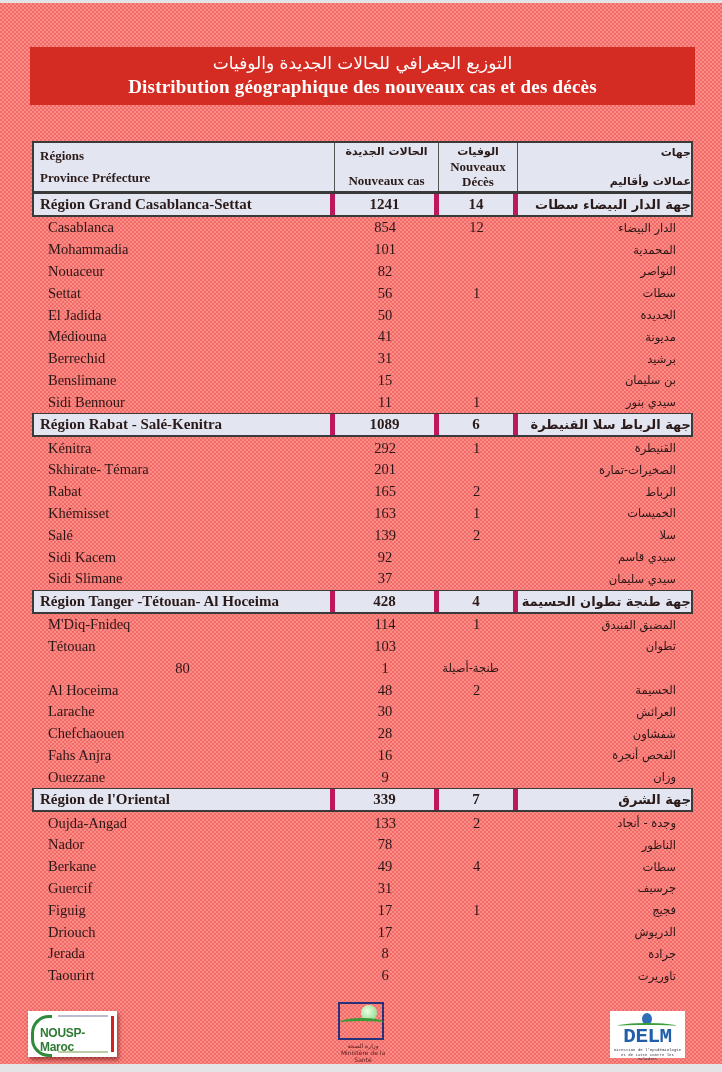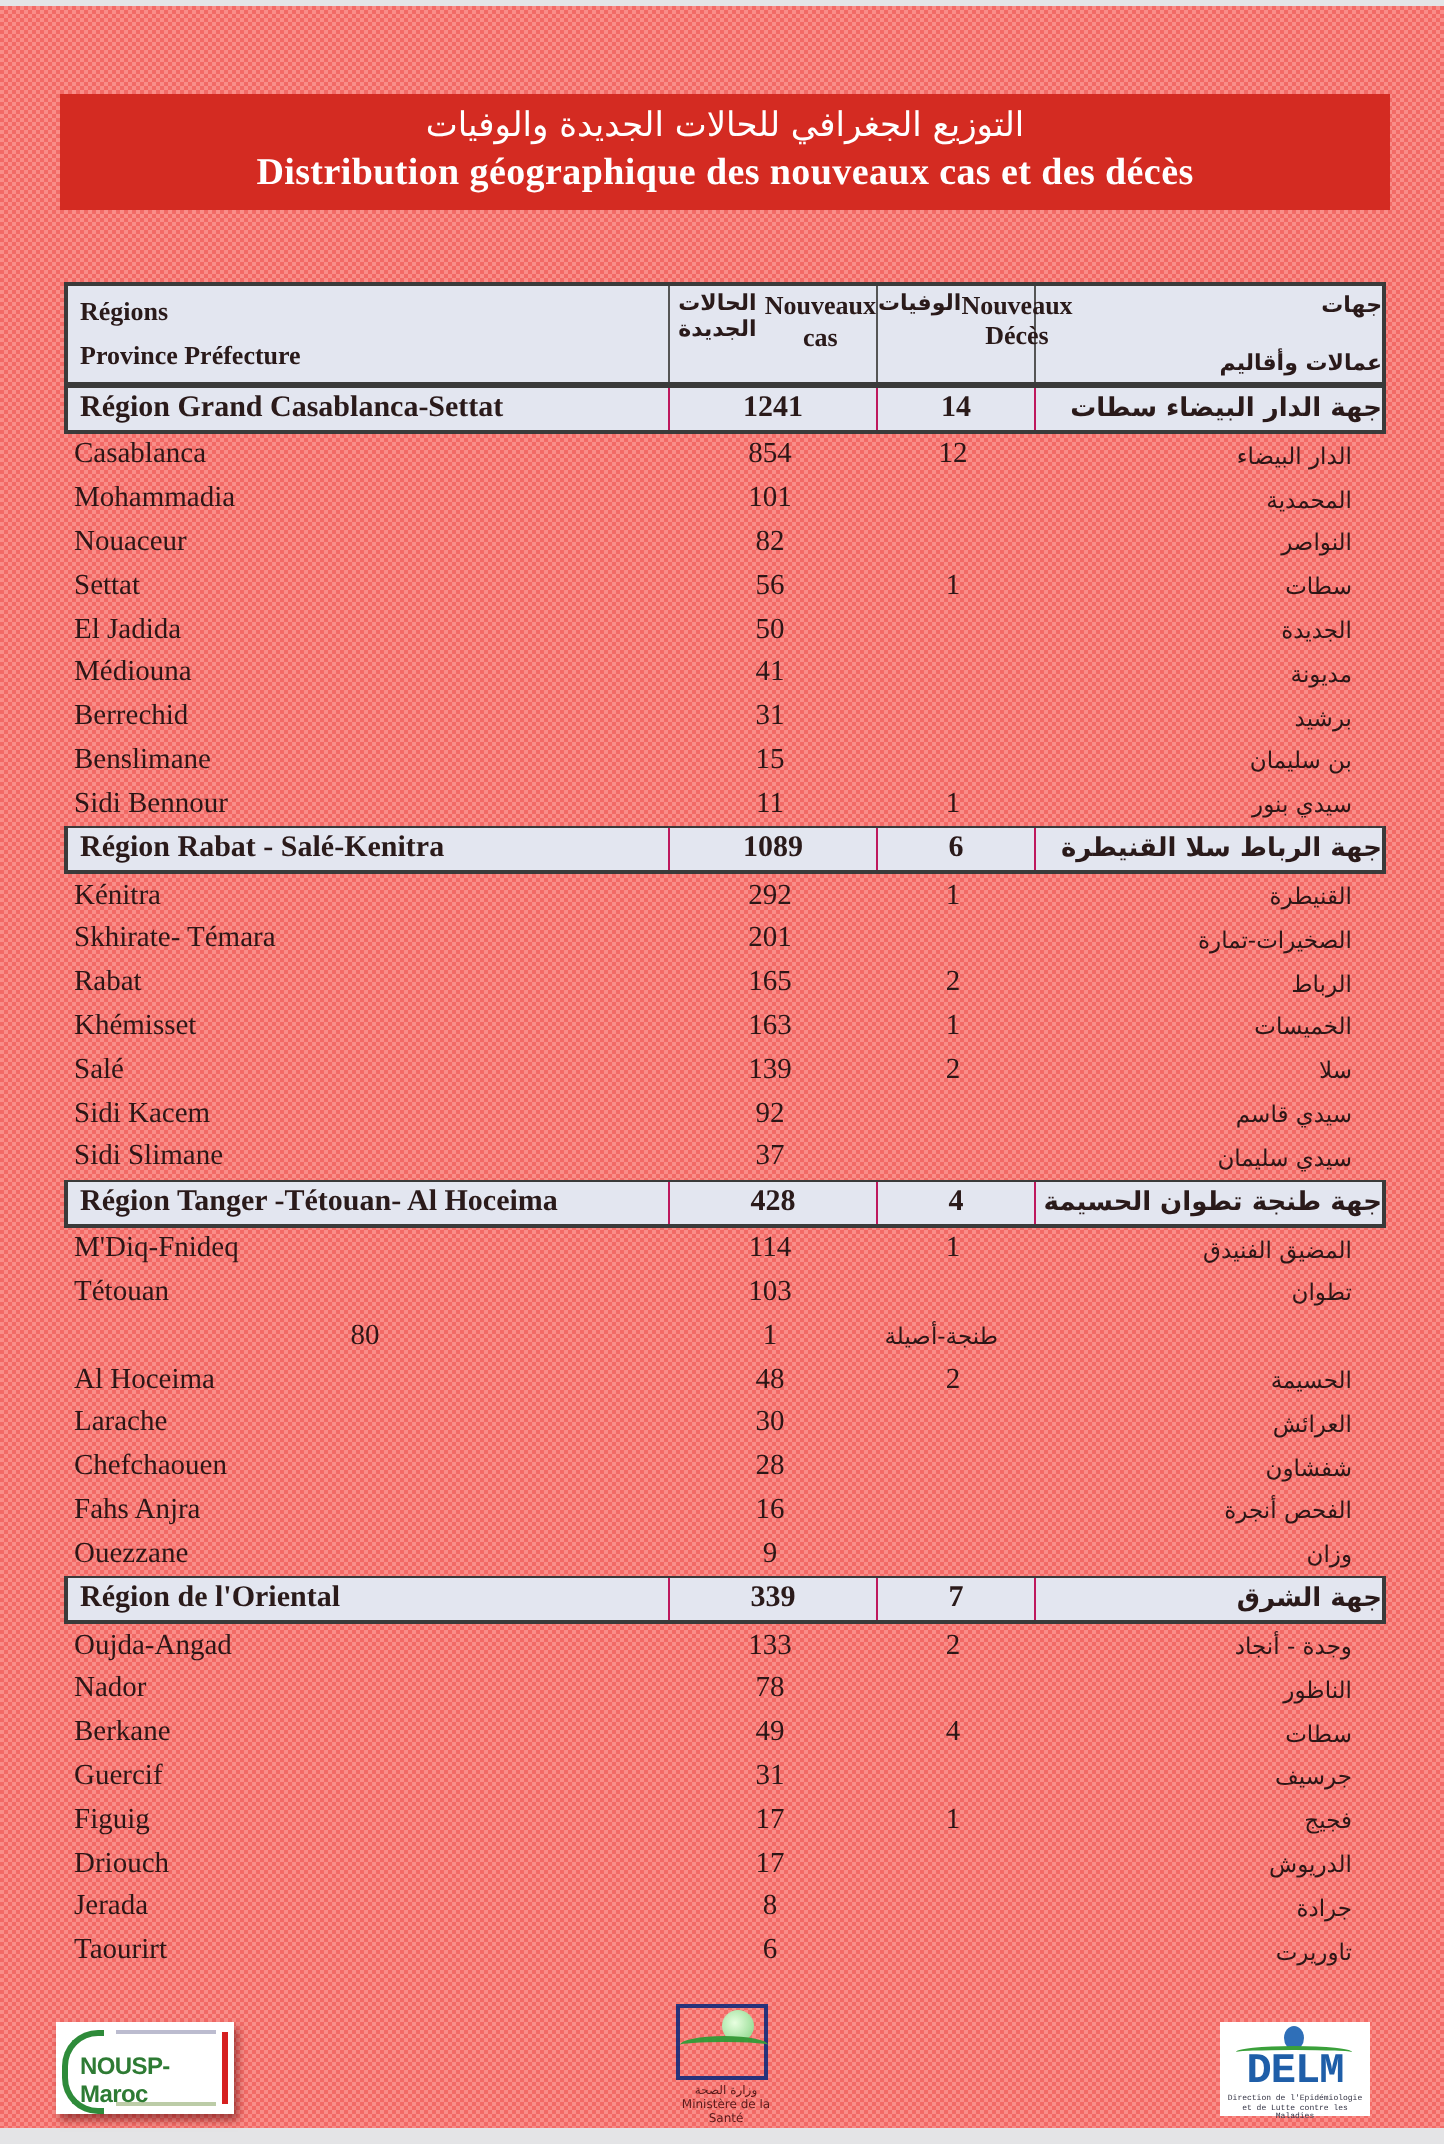--- a/index.html
+++ b/index.html
@@ -42,47 +42,47 @@
       background: #e3e6f0;
       border: 2px solid #3a3a3a;
       height: 52px;
       box-sizing: border-box;
       margin-top: 23px;
     }
     .hdr > div { border-right: 1px solid #555; box-sizing: border-box; font-weight: bold; font-size: 13px; }
     .hdr > div:last-child { border-right: none; }
     .hdr .c1 { padding: 3px 6px; display: flex; flex-direction: column; justify-content: space-between; }
     .hdr .c1 span { display:block; line-height: 20px; }
-    .hdr .c2, .hdr .c3 { text-align: center; display: flex; flex-direction: row; justify-content: space-between; padding: 2px 0; }
+    .hdr .c2, .hdr .c3 { text-align: center; display: flex; flex-direction: column; justify-content: space-between; padding: 2px 0; }
     .hdr .c4 { direction: rtl; text-align: right; padding: 3px 4px; display: flex; flex-direction: column; justify-content: space-between; }
     .ar { font-family: "DejaVu Sans", sans-serif; font-weight: normal; font-size: 11.5px; direction: rtl; }
     .hdr .ar { font-weight: bold; font-size: 11px; }
     .hdr .c3 .fr2 { line-height: 15px; }
     .region-row {
       display: grid;
       grid-template-columns: 301px 104px 79px 177px;
       background: #e3e6f0;
       border: 2px solid #3a3a3a; border-top: 1px solid #3a3a3a;
       height: 24px; box-sizing: border-box;
       font-weight: bold; font-size: 15px;
       align-items: center;
     }
-    .region-row > div { border-right: 1px solid #be185d; height: 100%; box-sizing: border-box; display: flex; align-items: center; }
+    .region-row > div { border-right: 5px solid #be185d; height: 100%; box-sizing: border-box; display: flex; align-items: center; }
     .region-row > div:last-child { border-right: none; }
     .region-row .c1 { padding-left: 6px; }
     .region-row .c2, .region-row .c3 { justify-content: center; }
     .region-row .c4 { justify-content: flex-end; padding-right: 4px; }
     .region-row .c4 .ar { font-weight: bold; font-size: 13px; }
     .prov-row {
       display: grid;
       grid-template-columns: 301px 104px 79px 177px;
       height: 21.8px; font-size: 14.5px; align-items: center;
       color: #2c1616;
     }
-    .prov-row .c1 { padding-left: 5px; font-family: Liberation Serif, serif; }
+    .prov-row .c1 { padding-left: 16px; font-family: Liberation Serif, serif; }
     .prov-row .c2, .prov-row .c3 { text-align: center; }
     .prov-row .c4 { text-align: right; padding-right: 17px; }
     .footer {
       position: absolute; left: 0; top: 995px; width: 588px; height: 70px;
     }
     .logo-nousp {
       position: absolute; left: 28px; top: 13px; width: 89px; height: 46px;
       background: #fff; box-shadow: 2px 3px 4px rgba(80,0,0,0.5);
       font-family: "Liberation Sans", sans-serif;
     }

